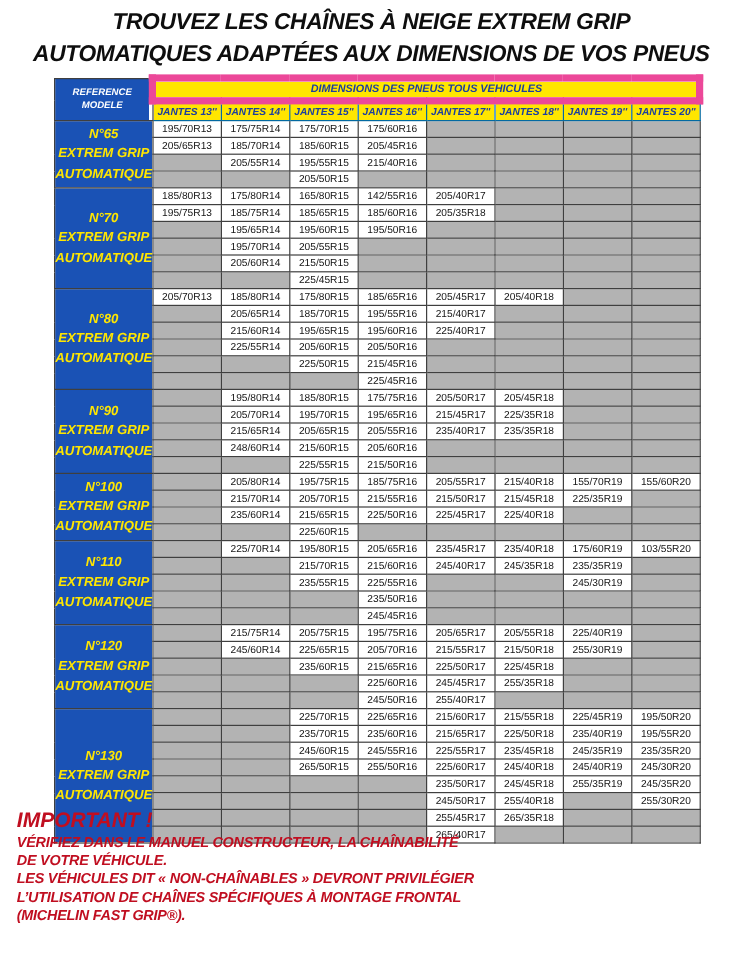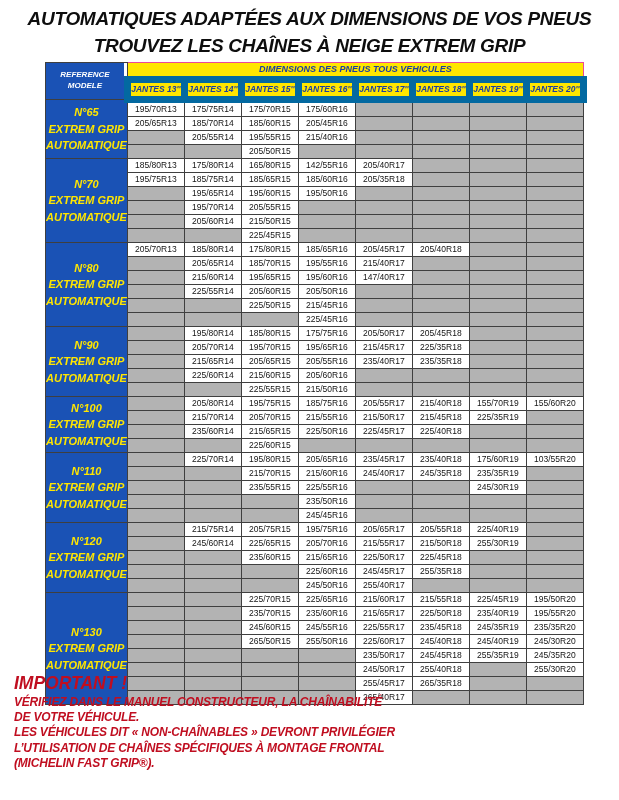--- a/index.html
+++ b/index.html
@@ -37,26 +37,26 @@
   col.c-ref{width:72px;}
   col.c-size{width:57px;}
   .ref-cell{
     background:var(--blue);color:#ffffff;
     font-style:italic;font-weight:bold;font-size:8px;
     white-space:pre-line;line-height:1.35;text-align:center;
   }
   .span-header{
     background:var(--yellow);color:var(--header-blue);
     font-weight:bold;font-style:italic;font-size:9px;
-    border:1px solid #ec4899;
+    border:6px solid #ec4899;
   }
   .col-header{
     background:var(--yellow);color:var(--header-blue);
     font-weight:bold;font-style:italic;font-size:8.5px;
-    border:7px solid #0369a1;
+    border:1px solid #0369a1;
   }
   .model-cell{
     background:var(--blue);color:var(--yellow);
     font-weight:bold;font-style:italic;font-size:11px;
     white-space:pre-line;line-height:1.5;
   }
   .val{background:#ffffff;color:#141414;}
   .empty{background:var(--gray);}
 
   .footer{
@@ -65,22 +65,22 @@
   }
   .footer-heading{font-size:17.5px;line-height:1.3;}
   .footer-body{font-size:12px;line-height:1.28;white-space:pre-line;letter-spacing:-0.2px;}
 </style>
 </head>
 <body>
 
 <div class="page">
 
   <div class="title">
+    <div>TROUVEZ LES CHAÎNES À NEIGE EXTREM GRIP</div>
     <div>AUTOMATIQUES ADAPTÉES AUX DIMENSIONS DE VOS PNEUS</div>
-    <div>TROUVEZ LES CHAÎNES À NEIGE EXTREM GRIP</div>
   </div>
 
   <div class="table-wrap">
     <table id="sizes-table">
         <colgroup>
           <col class="c-ref">
           <col class="c-size">
           <col class="c-size">
           <col class="c-size">
           <col class="c-size">
@@ -234,21 +234,21 @@
             <td class="val">215/40R17</td>
             <td class="empty"></td>
             <td class="empty"></td>
             <td class="empty"></td>
           </tr>
           <tr>
             <td class="empty"></td>
             <td class="val">215/60R14</td>
             <td class="val">195/65R15</td>
             <td class="val">195/60R16</td>
-            <td class="val">147/40R17</td>
+            <td class="val">225/40R17</td>
             <td class="empty"></td>
             <td class="empty"></td>
             <td class="empty"></td>
           </tr>
           <tr>
             <td class="empty"></td>
             <td class="val">225/55R14</td>
             <td class="val">205/60R15</td>
             <td class="val">205/50R16</td>
             <td class="empty"></td>
@@ -304,21 +304,21 @@
             <td class="val">215/65R14</td>
             <td class="val">205/65R15</td>
             <td class="val">205/55R16</td>
             <td class="val">235/40R17</td>
             <td class="val">235/35R18</td>
             <td class="empty"></td>
             <td class="empty"></td>
           </tr>
           <tr>
             <td class="empty"></td>
-            <td class="val">225/60R14</td>
+            <td class="val">248/60R14</td>
             <td class="val">215/60R15</td>
             <td class="val">205/60R16</td>
             <td class="empty"></td>
             <td class="empty"></td>
             <td class="empty"></td>
             <td class="empty"></td>
           </tr>
           <tr>
             <td class="empty"></td>
             <td class="empty"></td>

